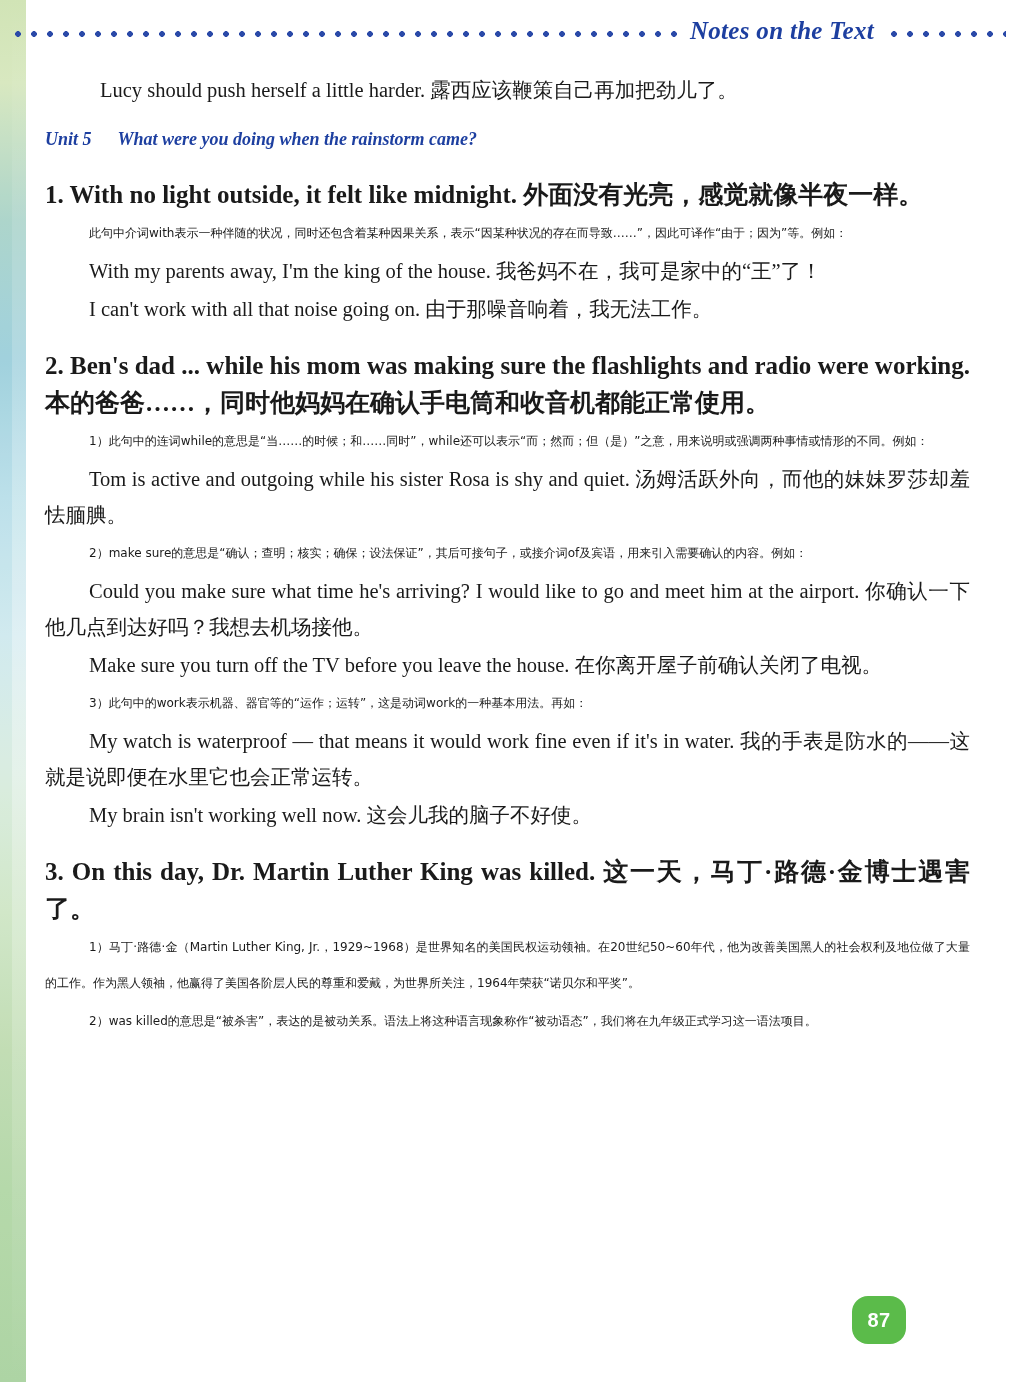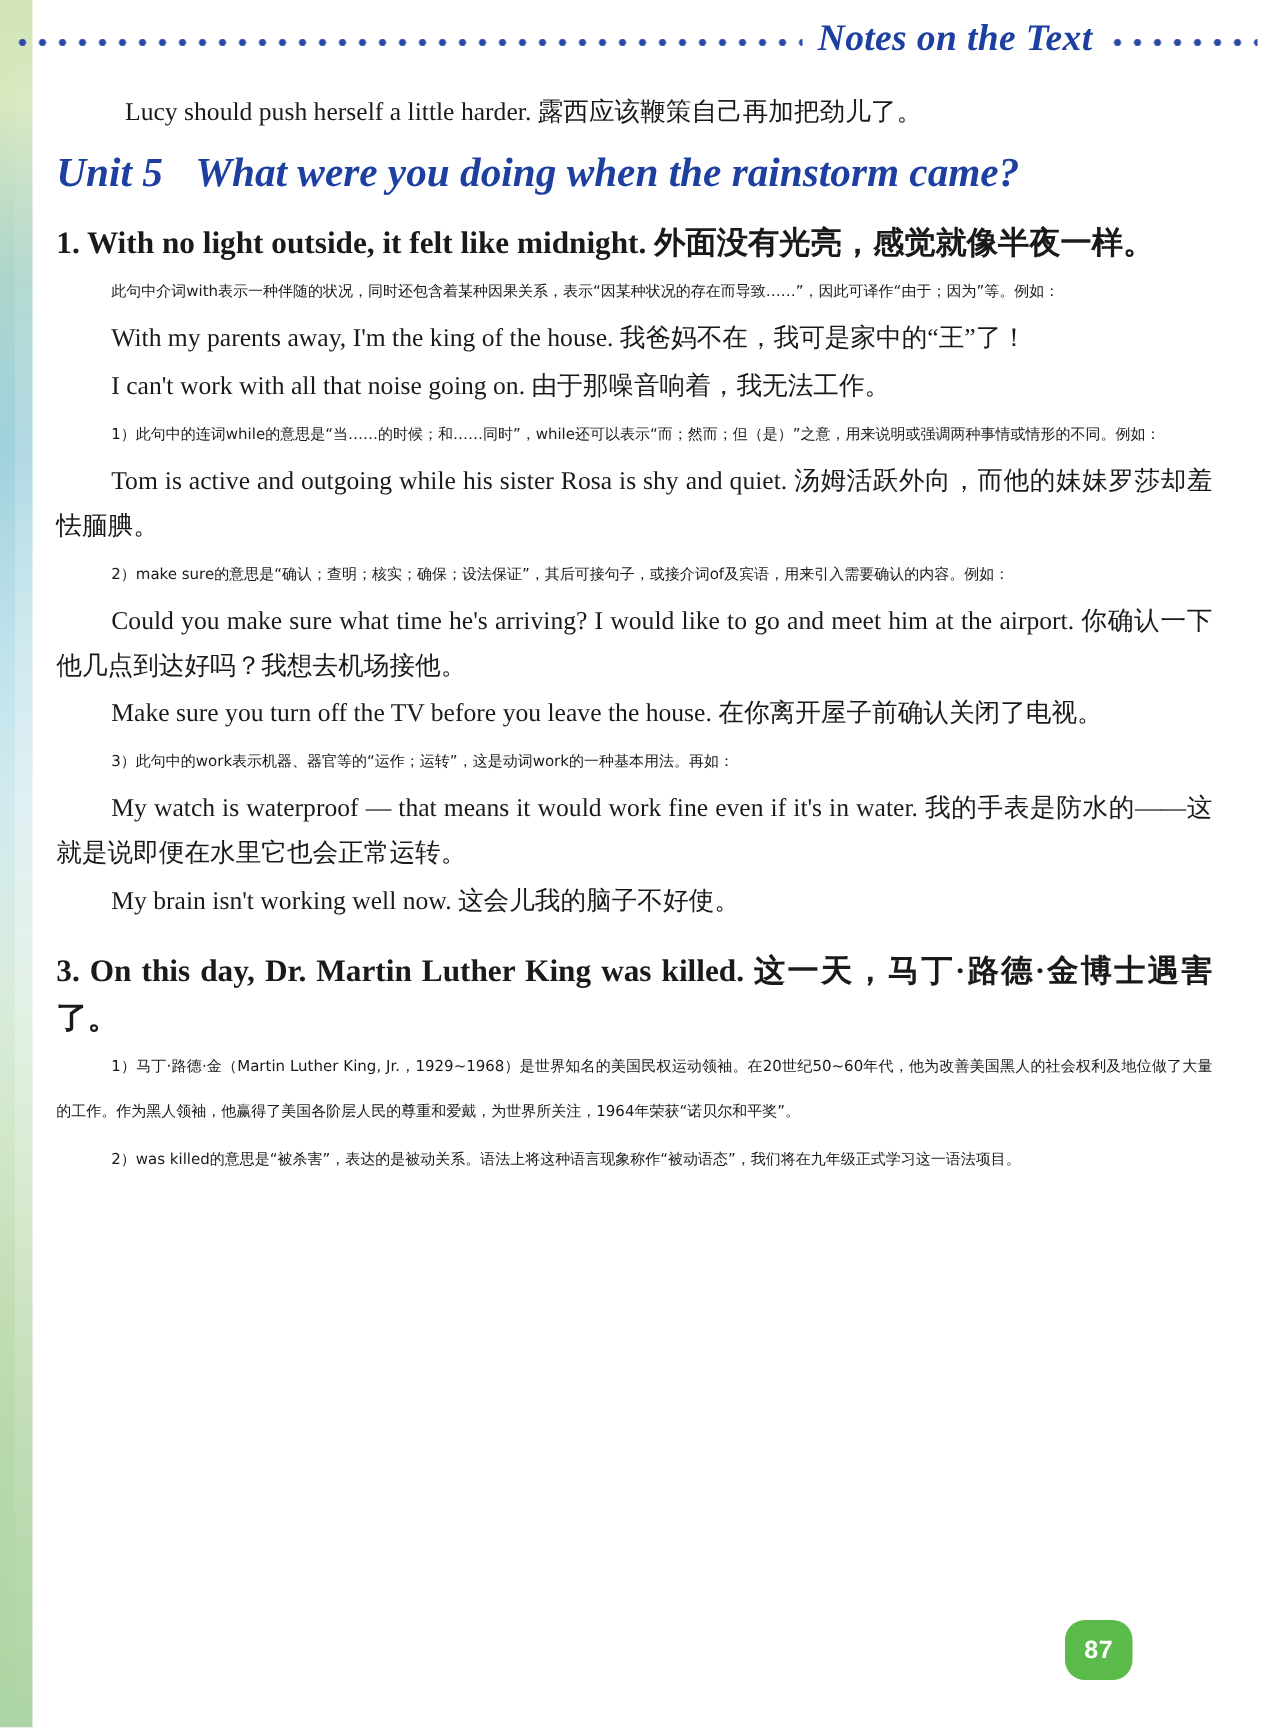--- a/index.html
+++ b/index.html
@@ -38,21 +38,21 @@
     background-repeat: repeat-x;
     background-position: 0 center;
     margin-top: 6px;
   }
   .dotline.left { margin-right: 12px; }
   .dotline.right { margin-left: 12px; max-width: 120px; }
   .header-title {
     font-family: "Liberation Serif", serif;
     font-weight: bold;
     font-style: italic;
-    font-size: 30px;
+    font-size: 25px;
     color: #1d3fa0;
     letter-spacing: 0.3px;
     white-space: nowrap;
   }
 
   
   .left-bar {
     position: absolute;
     left: 0;
     top: 0;
@@ -104,21 +104,21 @@
   .cn { font-family: "DejaVu Sans", "Liberation Sans", sans-serif; font-size: 12px; }
 
   .first-line {
     padding-left: 55px;
   }
 
   .unit-title {
     font-family: "Liberation Serif", serif;
     font-weight: bold;
     font-style: italic;
-    font-size: 33px;
+    font-size: 18px;
     color: #1d3fa0;
     margin: 14px 0 6px 0;
     line-height: 34px;
   }
   .unit-title .unit-label { margin-right: 26px; }
 
   .item-head {
     font-weight: bold;
     font-size: 25px;
     line-height: 37px;
@@ -172,20 +172,21 @@
 
     <p class="unit-title">
       <span class="unit-label">Unit 5</span><span>What were you doing when the rainstorm came?</span>
     </p>
 
     <p class="item-head noindent">1.  With no light outside, it felt like midnight. 外面没有光亮，感觉就像半夜一样。</p>
     <p class="cn indent">此句中介词with表示一种伴随的状况，同时还包含着某种因果关系，表示“因某种状况的存在而导致……”，因此可译作“由于；因为”等。例如：</p>
     <p class="en example">With my parents away, I'm the king of the house. 我爸妈不在，我可是家中的“王”了！</p>
     <p class="en example">I can't work with all that noise going on. 由于那噪音响着，我无法工作。</p>
 
+    <p class="item-head noindent">2.  Ben's dad ... while his mom was making sure the flashlights and radio were working. 本的爸爸……，同时他妈妈在确认手电筒和收音机都能正常使用。</p>
     <p class="cn indent">1）此句中的连词while的意思是“当……的时候；和……同时”，while还可以表示“而；然而；但（是）”之意，用来说明或强调两种事情或情形的不同。例如：</p>
     <p class="en example">Tom is active and outgoing while his sister Rosa is shy and quiet. 汤姆活跃外向，而他的妹妹罗莎却羞怯腼腆。</p>
     <p class="cn indent">2）make sure的意思是“确认；查明；核实；确保；设法保证”，其后可接句子，或接介词of及宾语，用来引入需要确认的内容。例如：</p>
     <p class="en example">Could you make sure what time he's arriving? I would like to go and meet him at the airport. 你确认一下他几点到达好吗？我想去机场接他。</p>
     <p class="en example">Make sure you turn off the TV before you leave the house. 在你离开屋子前确认关闭了电视。</p>
     <p class="cn indent">3）此句中的work表示机器、器官等的“运作；运转”，这是动词work的一种基本用法。再如：</p>
     <p class="en example">My watch is waterproof — that means it would work fine even if it's in water. 我的手表是防水的——这就是说即便在水里它也会正常运转。</p>
     <p class="en example">My brain isn't working well now. 这会儿我的脑子不好使。</p>
 
     <p class="item-head noindent">3.  On this day, Dr. Martin Luther King was killed. 这一天，马丁·路德·金博士遇害了。</p>

